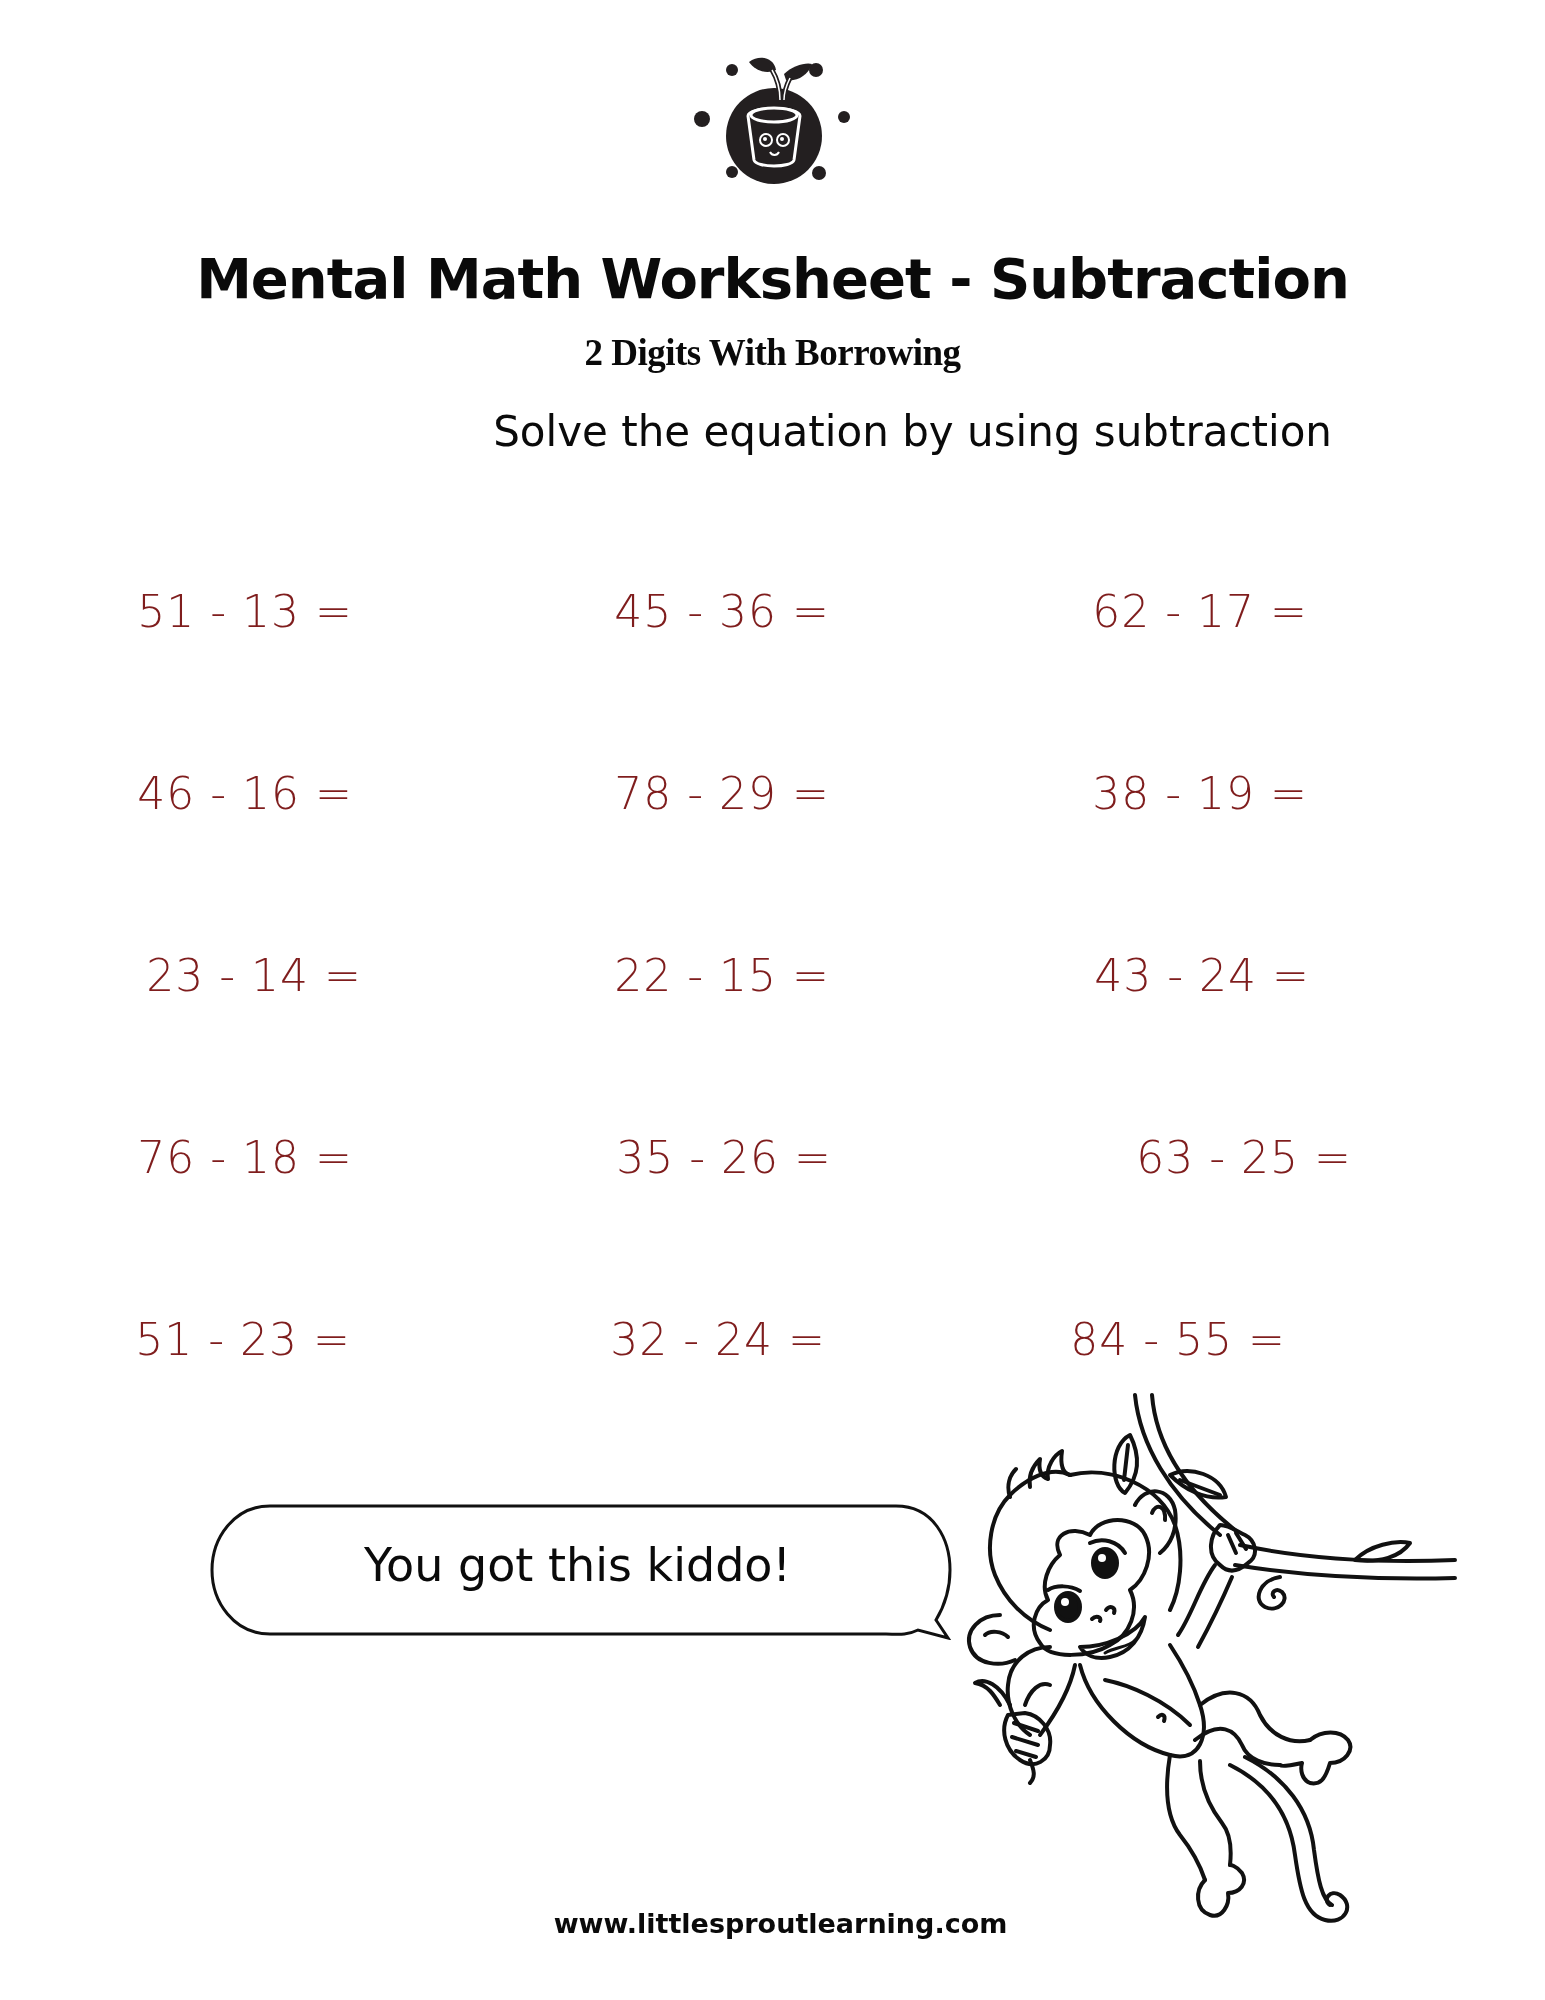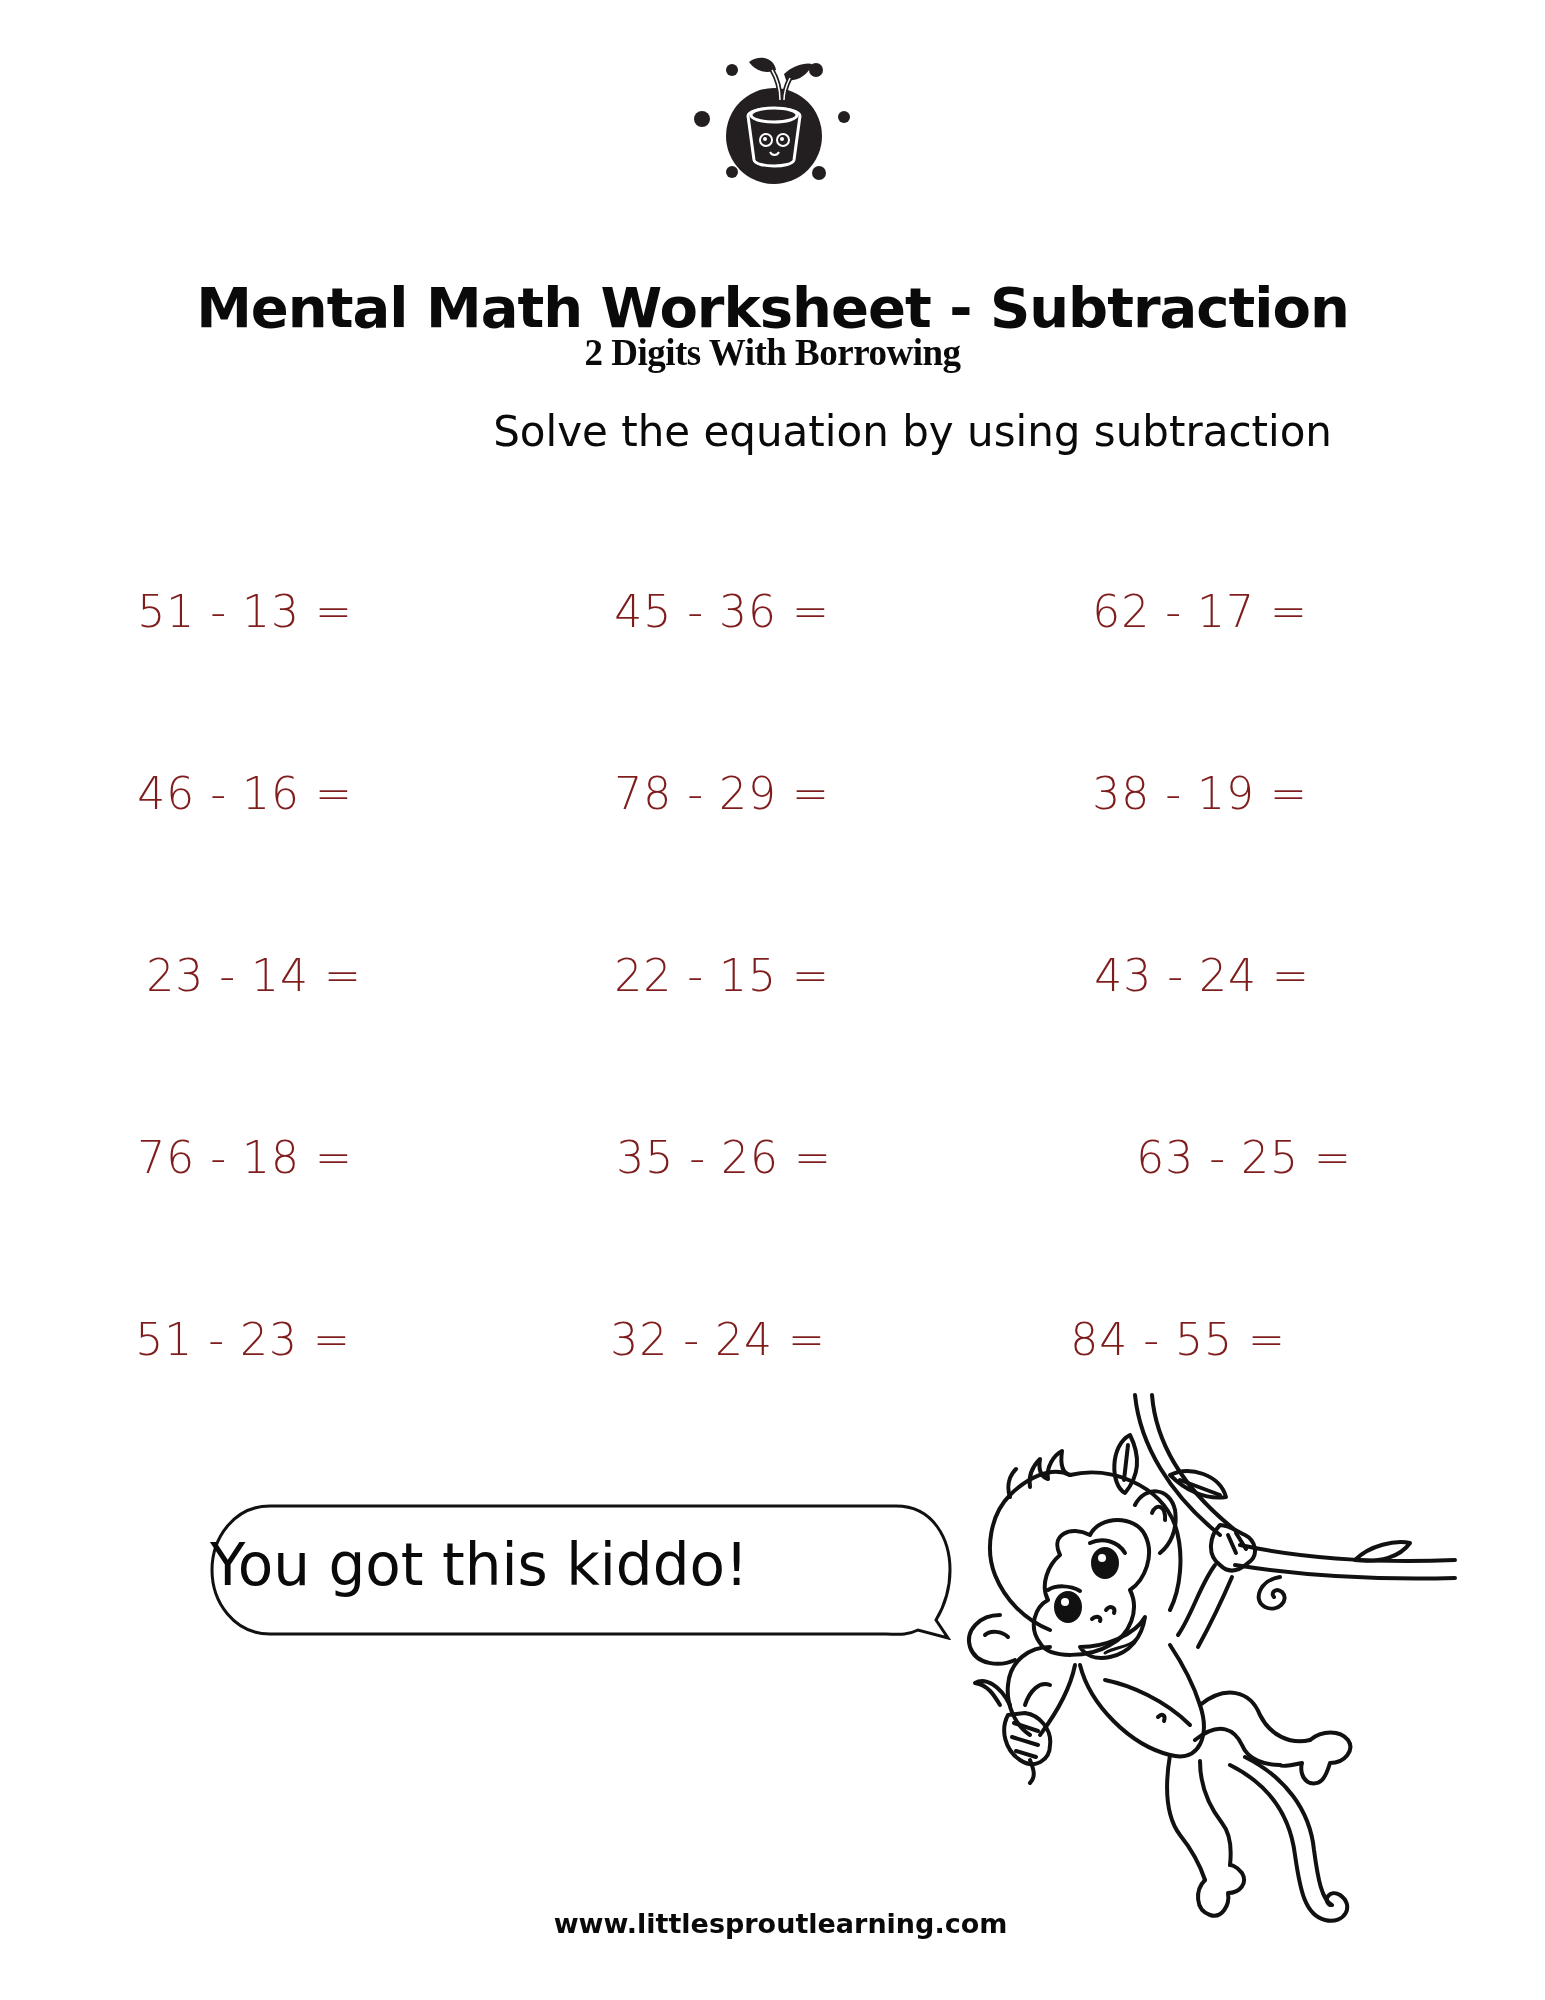--- a/index.html
+++ b/index.html
@@ -1,24 +1,24 @@
 <!DOCTYPE html>
 <html><head>
 <meta charset="utf-8">
 <style>
   html, body { margin:0; padding:0; background:#ffffff; }
   body { width:1545px; height:2000px; position:relative; overflow:hidden; color:#0a0a0a; font-family:"DejaVu Sans", sans-serif; }
   .abs { position:absolute; }
   #logo { left:688px; top:52px; width:168px; height:148px; }
-  #title { left:0; width:1545px; top:246px; text-align:center; font-family:"DejaVu Sans", sans-serif; font-weight:bold; font-size:56px; letter-spacing:-1px; line-height:66px;margin-top:29px; }
+  #title { left:0; width:1545px; top:246px; text-align:center; font-family:"DejaVu Sans", sans-serif; font-weight:bold; font-size:56px; letter-spacing:-1px; line-height:66px; }
   #subtitle { left:0; width:1545px; top:328px; text-align:center; font-family:Liberation Serif, serif; font-weight:bold; font-size:37px; letter-spacing:-0.5px; line-height:50px; }
   #instruction { left:0; width:1332px; top:404px; text-align:right; font-family:"DejaVu Sans", sans-serif; font-size:42px; line-height:56px; font-weight:normal; }
   .eq { position:absolute; width:360px; text-align:center; font-family:"DejaVu Sans", sans-serif; font-weight:200; font-size:44px; line-height:56px; letter-spacing:1px; color:#7f1d1d; -webkit-text-stroke:0; }
   #bubble { left:206px; top:1500px; width:760px; height:140px; }
-  #bubble-text { left:210px; width:735px; top:1535px; font-family:"DejaVu Sans", sans-serif; font-size:58px; line-height:60px; }
+  #bubble-text { left:210px; width:735px; top:1535px; text-align:center; font-family:"DejaVu Sans", sans-serif; font-size:46px; line-height:60px; }
   #monkey { left:930px; top:1385px; width:540px; height:560px; }
   #footer { left:8px; width:1545px; top:1904px; text-align:center; font-family:"DejaVu Sans", sans-serif; font-size:27px; line-height:40px;font-weight:bold; }
 </style>
 </head>
 <body>
 
 <svg id="logo" class="abs" viewBox="0 0 168 148">
   <g fill="#231f20">
     <circle cx="44" cy="18" r="6"></circle>
     <circle cx="128" cy="18" r="7"></circle>

